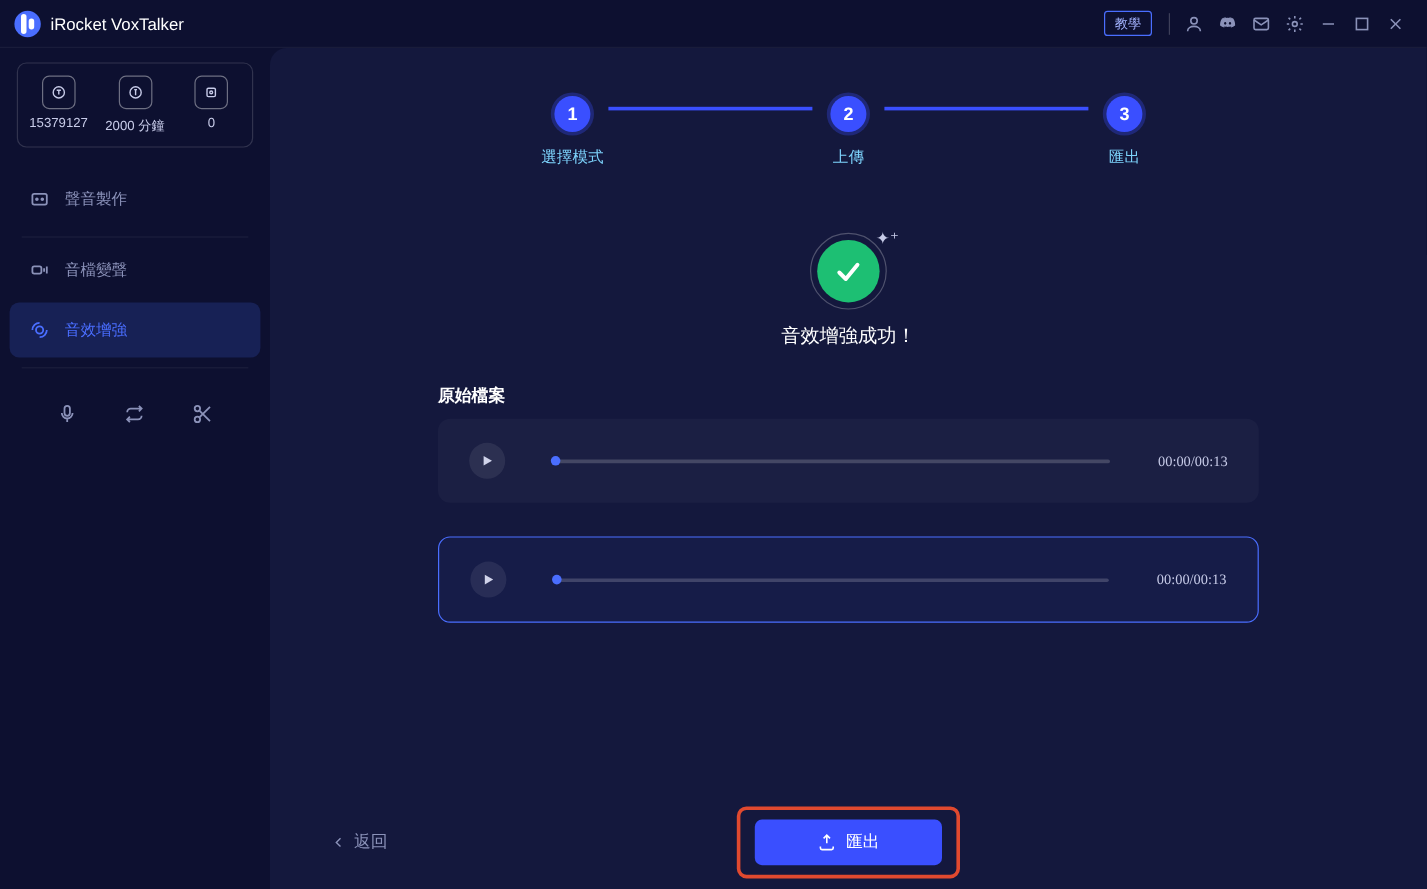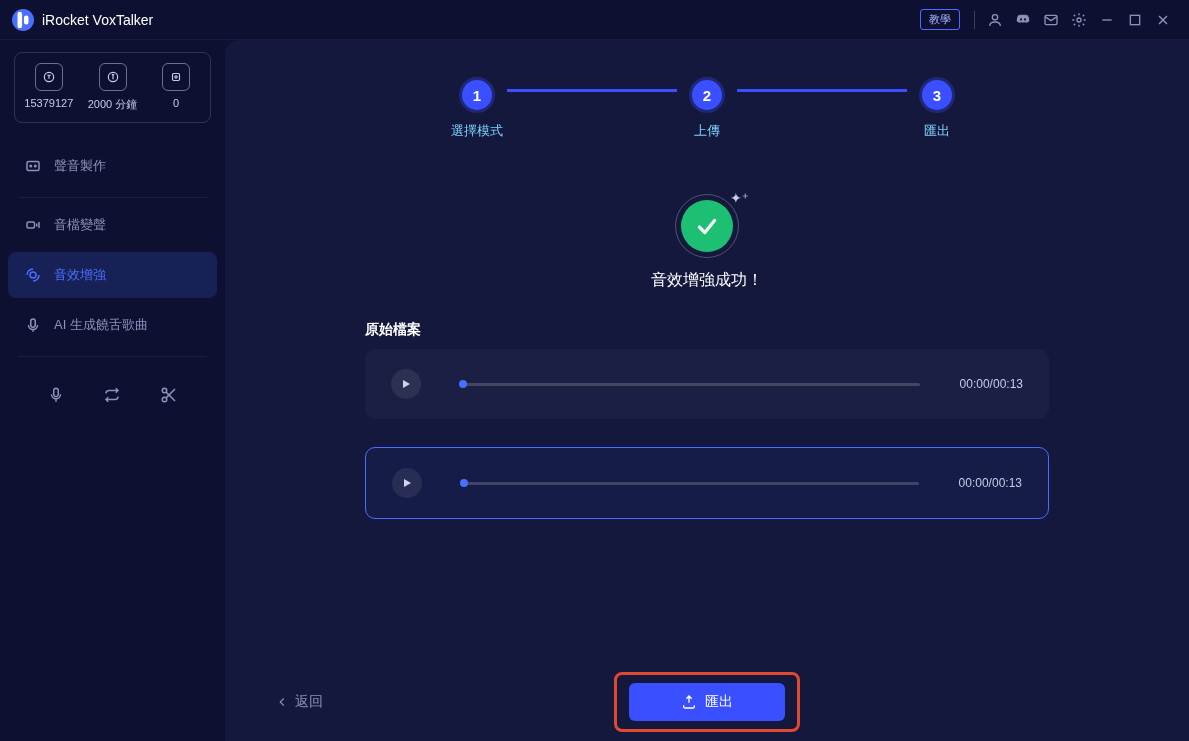--- a/index.html
+++ b/index.html
@@ -155,21 +155,21 @@
 .player.enhanced { border: 1.5px solid #4a6eff; background: rgba(74,110,255,0.06); }
 .play-btn {
   width: 30px; height: 30px;
   background: rgba(255,255,255,0.08);
   border-radius: 50%;
   display: flex; align-items: center; justify-content: center;
   margin-right: 40px;
   cursor: pointer;
   color: #d0d3ea;
 }
-.track-wrap { flex: 1; display: flex; align-items: center; }
+.track-wrap { flex: 1; display: flex; align-items: center; font-family: Liberation Serif, serif; }
 .track {
   flex: 1;
   height: 3px;
   background: rgba(255,255,255,0.18);
   border-radius: 2px;
   position: relative;
 }
 .track .knob {
   position: absolute;
   left: 0; top: 50%;
@@ -315,29 +315,20 @@
     </div>
     <div class="nav-item active">
       <span class="nicon">
           <svg viewBox="0 0 24 24" fill="none" stroke="currentColor" stroke-width="2">
             <circle cx="12" cy="12" r="4"></circle>
             <path d="M4 12c0-4.4 3.6-8 8-8M20 12c0 4.4-3.6 8-8 8"></path>
           </svg>
         </span>
       <span>音效增強</span>
     </div>
-    <div class="nav-item">
-      <span class="nicon">
-          <svg viewBox="0 0 24 24" fill="none" stroke="currentColor" stroke-width="2">
-            <rect x="9" y="4" width="6" height="11" rx="3"></rect>
-            <path d="M6 12a6 6 0 0012 0M12 18v3"></path>
-          </svg>
-        </span>
-      <span>AI 生成饒舌歌曲</span>
-    </div>
     <div class="nav-divider"></div>
     <div class="tool-row">
       <div class="tool">
           <svg viewBox="0 0 24 24" width="18" height="18" fill="none" stroke="currentColor" stroke-width="2">
             <rect x="9" y="3" width="6" height="11" rx="3"></rect>
             <path d="M6 11a6 6 0 0012 0M12 17v4"></path>
           </svg>
         </div>
       <div class="tool">
           <svg viewBox="0 0 24 24" width="18" height="18" fill="none" stroke="currentColor" stroke-width="2">

